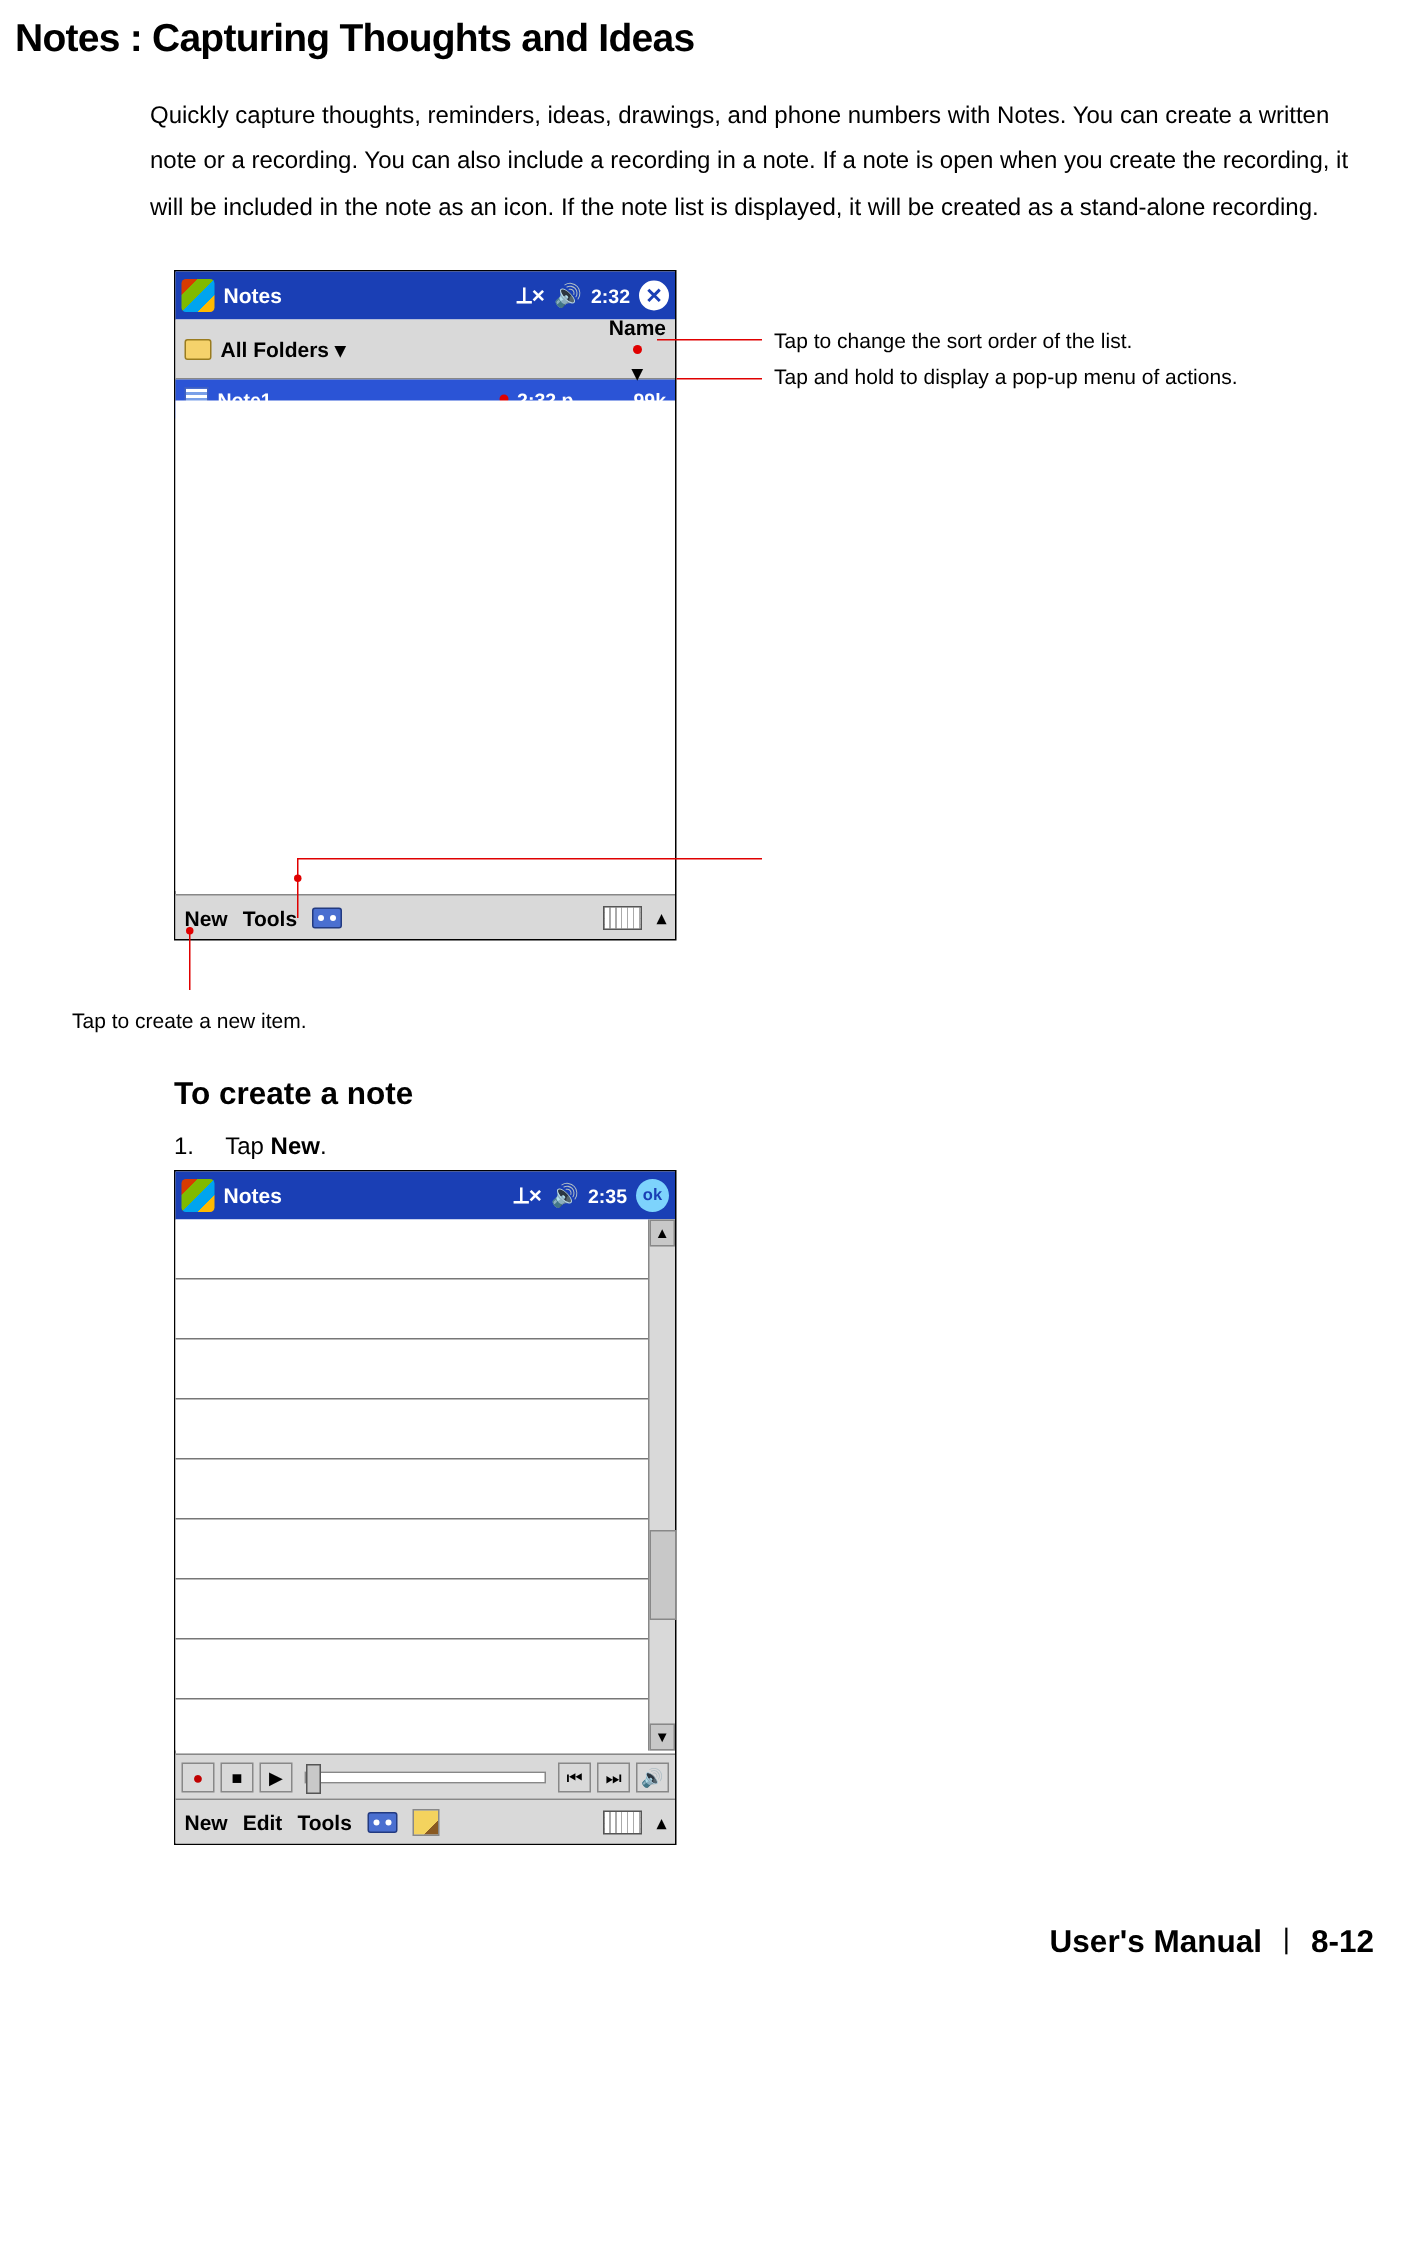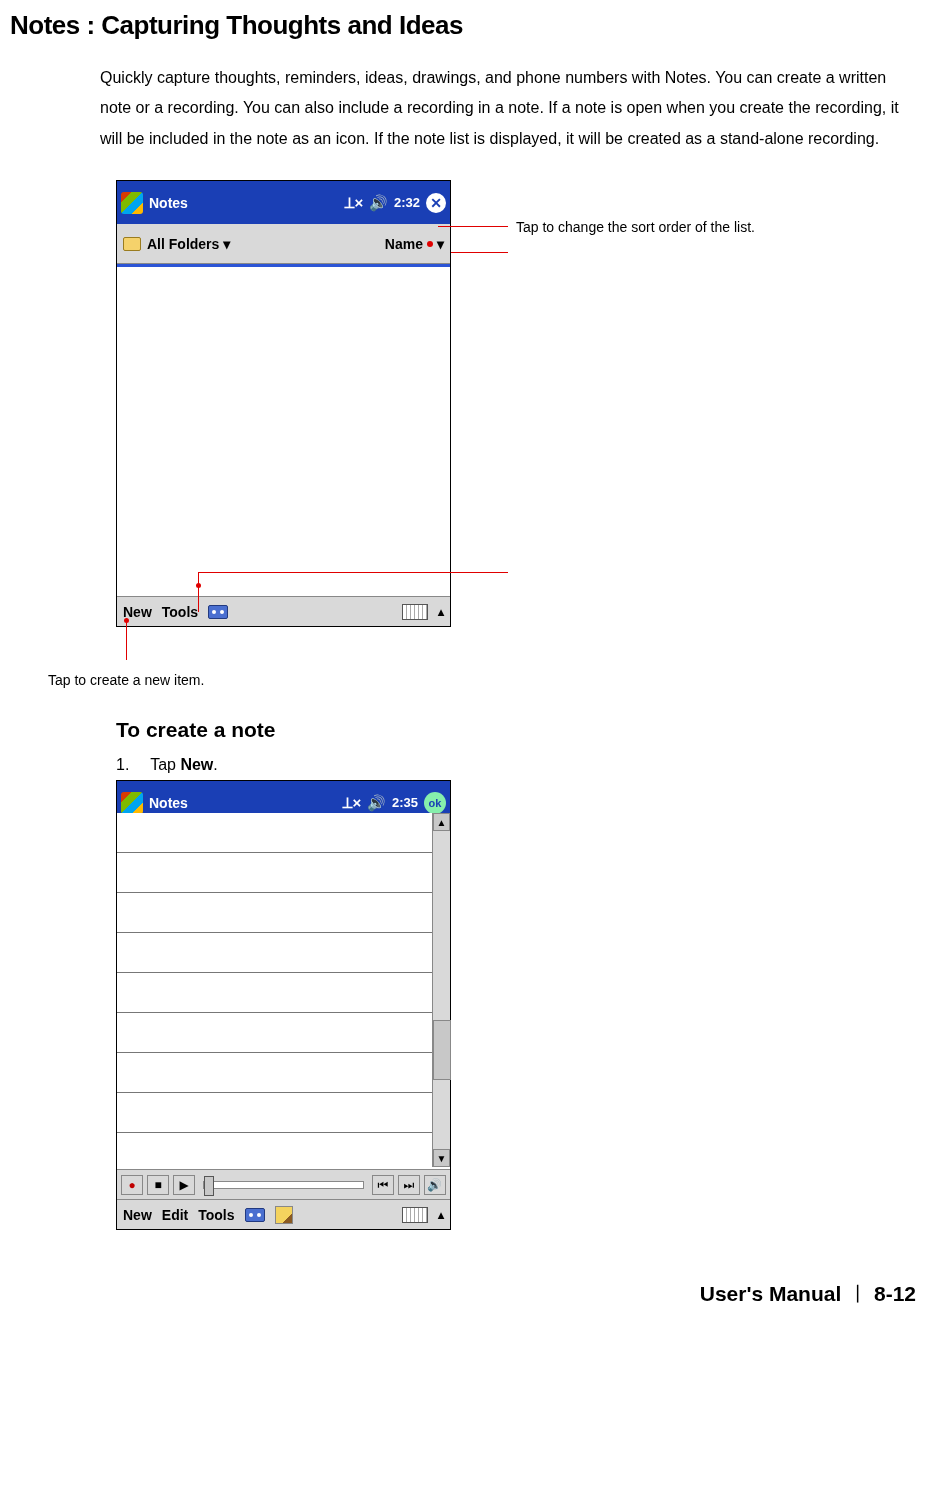--- a/index.html
+++ b/index.html
@@ -31,21 +31,21 @@
   .device {
     position: absolute;
     left: 0;
     top: 0;
     width: 335px;
     height: 447px;
     border: 1px solid #000;
     background: #fff;
   }
   .titlebar {
-    height: 43px;
+    height: 32px;
     background: #1a3fb5;
     display: flex;
     align-items: center;
     color: #fff;
     font-weight: bold;
     font-size: 14px;
     padding: 0 4px;
   }
   .start-flag {
     width: 22px;
@@ -60,21 +60,21 @@
   .speaker { font-size: 15px; }
   .close-circle {
     width: 20px; height: 20px; border-radius: 50%;
     background: #fff; color: #1a3fb5;
     display: flex; align-items: center; justify-content: center;
     font-weight: bold; font-size: 14px;
     border: 2px solid #fff;
   }
   .ok-circle {
     width: 22px; height: 22px; border-radius: 50%;
-    background: #86efac; color: #1a3fb5;
+    background: #7dd3fc; color: #1a3fb5;
     display: flex; align-items: center; justify-content: center;
     font-weight: bold; font-size: 11px;
   }
   .toolbar-row {
     height: 40px;
     background: #d9d9d9;
     display: flex;
     align-items: center;
     padding: 0 6px;
     font-size: 14px;
@@ -82,21 +82,21 @@
     border-bottom: 1px solid #888;
   }
   .folder-ico {
     width: 18px; height: 14px;
     background: #f5d26b;
     border: 1px solid #9a7c1f;
     border-radius: 2px;
     margin-right: 6px;
   }
   .toolbar-row .spacer { flex: 1; }
-  .sort-drop { display: flex; align-items: center; gap: 4px; }
+  .sort-drop { display: flex; align-items: center; gap: 4px; flex-direction: column; }
   .red-dot { width: 6px; height: 6px; background: #e00000; border-radius: 50%; }
   .note-row {
     height: 26px;
     background: #2b54d6;
     display: flex;
     align-items: center;
     padding: 0 6px;
     color: #fff;
     font-size: 13px;
     font-weight: bold;
@@ -348,20 +348,21 @@
       <div class="cassette-ico"></div>
       <div class="kbd-ico"></div>
       <span class="arrow-up">▴</span>
     </div>
   </div>
 
   <div class="callout-line" style="left:322px; top:46px; width:70px;"></div>
   <div class="callout-text" style="left:400px; top:38px;">Tap to change the sort order of the list.</div>
 
   <div class="callout-line" style="left:335px; top:72px; width:57px;"></div>
+  <div class="callout-text" style="left:400px; top:62px;">Tap and hold to display a pop-up menu of actions.</div>
 
   <div class="callout-start-dot" style="left:80px; top:403px;"></div>
   <div class="callout-line vert" style="left:82px; top:392px; height:40px;"></div>
   <div class="callout-line" style="left:82px; top:392px; width:310px;"></div>
 
   <div class="callout-start-dot" style="left:8px; top:438px;"></div>
   <div class="callout-line vert" style="left:10px; top:438px; height:42px;"></div>
 
 </div>
 

